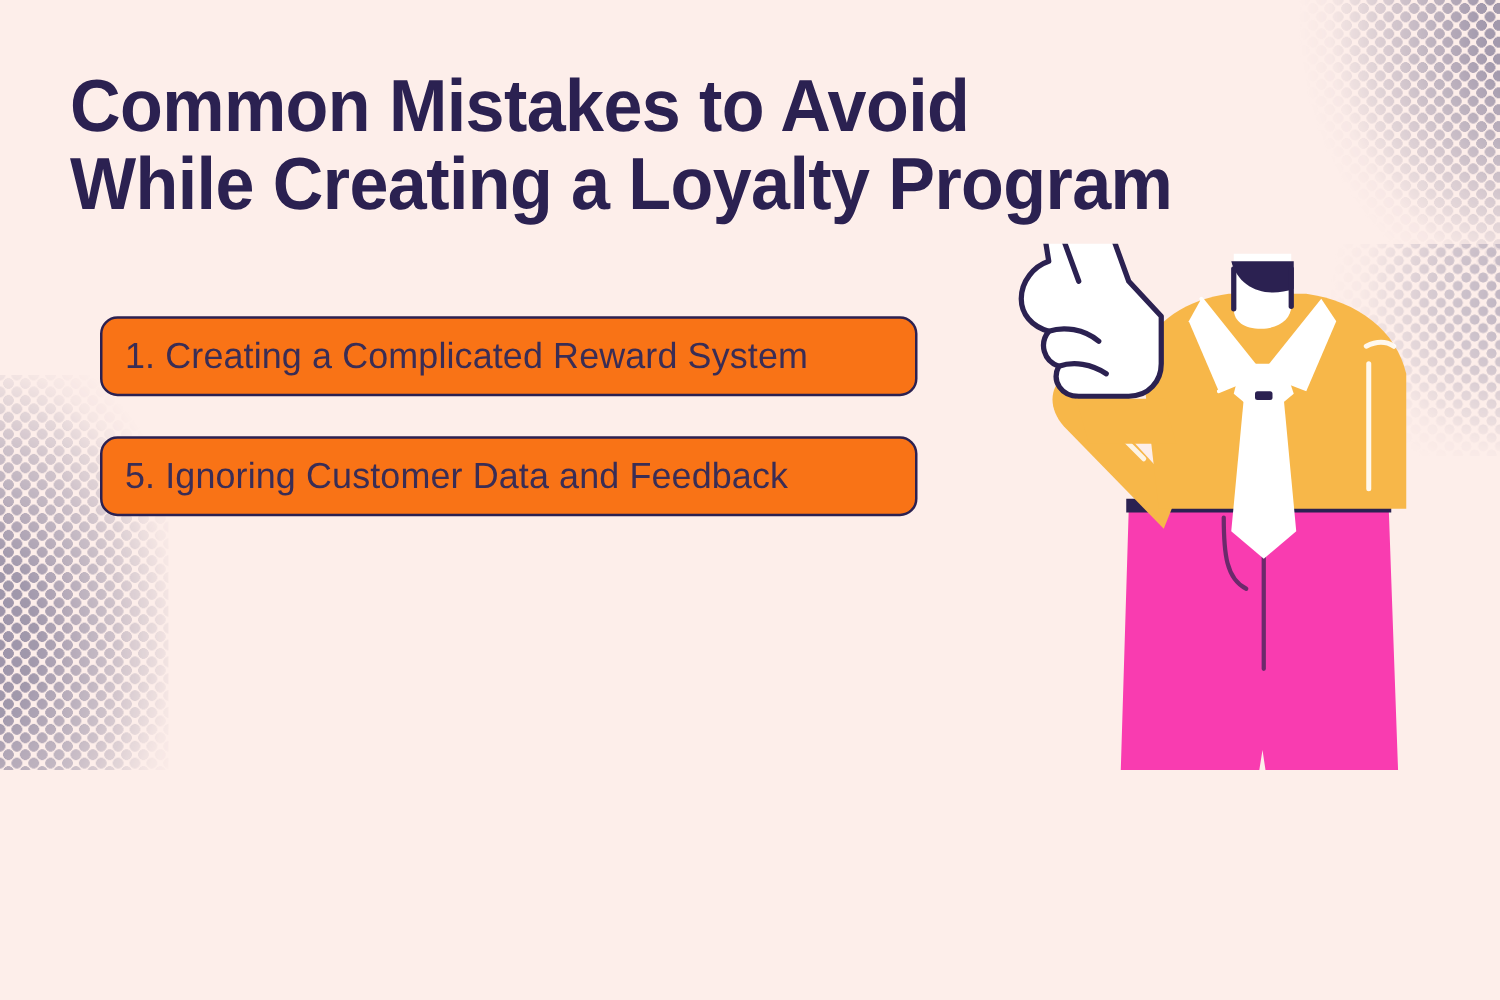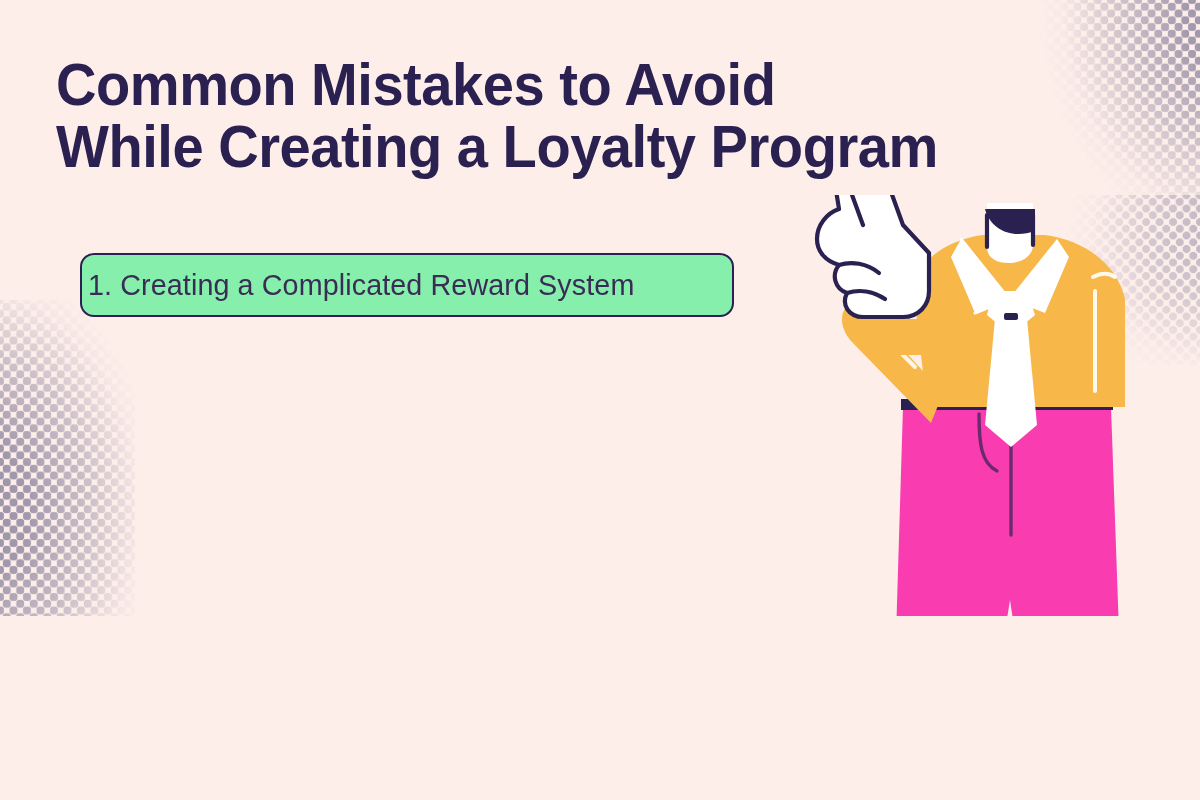--- a/index.html
+++ b/index.html
@@ -93,24 +93,24 @@
     top: 253px;
     width: 654px;
   }
   .mistake-item {
     box-sizing: border-box;
     width: 654px;
     height: 64px;
     margin-bottom: 32px;
     border: 2px solid #2b2151;
     border-radius: 14px;
-    background: #86efac;
+    background: #f97316;
     display: flex;
     align-items: center;
-    padding-left: 6px;
+    padding-left: 18px;
   }
   .mistake-item:last-child { margin-bottom: 0; }
   .mistake-text {
     color: #3a2d55;
     font-family: "Liberation Sans Narrow", "Liberation Sans", sans-serif;
     font-size: 29px;
     line-height: 30px;
     letter-spacing: 0.1px;
     white-space: nowrap;
     transform: scaleX(0.99);
@@ -138,20 +138,23 @@
 
   <div id="title-block">
     <div class="title-line">Common Mistakes to Avoid</div>
     <div class="title-line">While Creating a Loyalty Program</div>
   </div>
 
   <div id="mistake-list">
     <div class="mistake-item">
       <span class="mistake-text">1. Creating a Complicated Reward System</span>
     </div>
+    <div class="mistake-item">
+      <span class="mistake-text">5. Ignoring Customer Data and Feedback</span>
+    </div>
   </div>
 
   <div id="character">
     <svg width="405" height="605" viewBox="0 0 405 605" fill="none" xmlns="http://www.w3.org/2000/svg">
       <g stroke="#2b2151" stroke-width="4.2" stroke-linecap="round" stroke-linejoin="round">
 
         <g>
           <path d="M108 212 L316 212 L330 605 L245 605 L215 405 L183 605 L96 605 Z" fill="#f93cb0" stroke="none"></path>
           <path d="M96 605 L108 212 L316 212 L330 605" fill="none" stroke="none"></path>
         </g>

